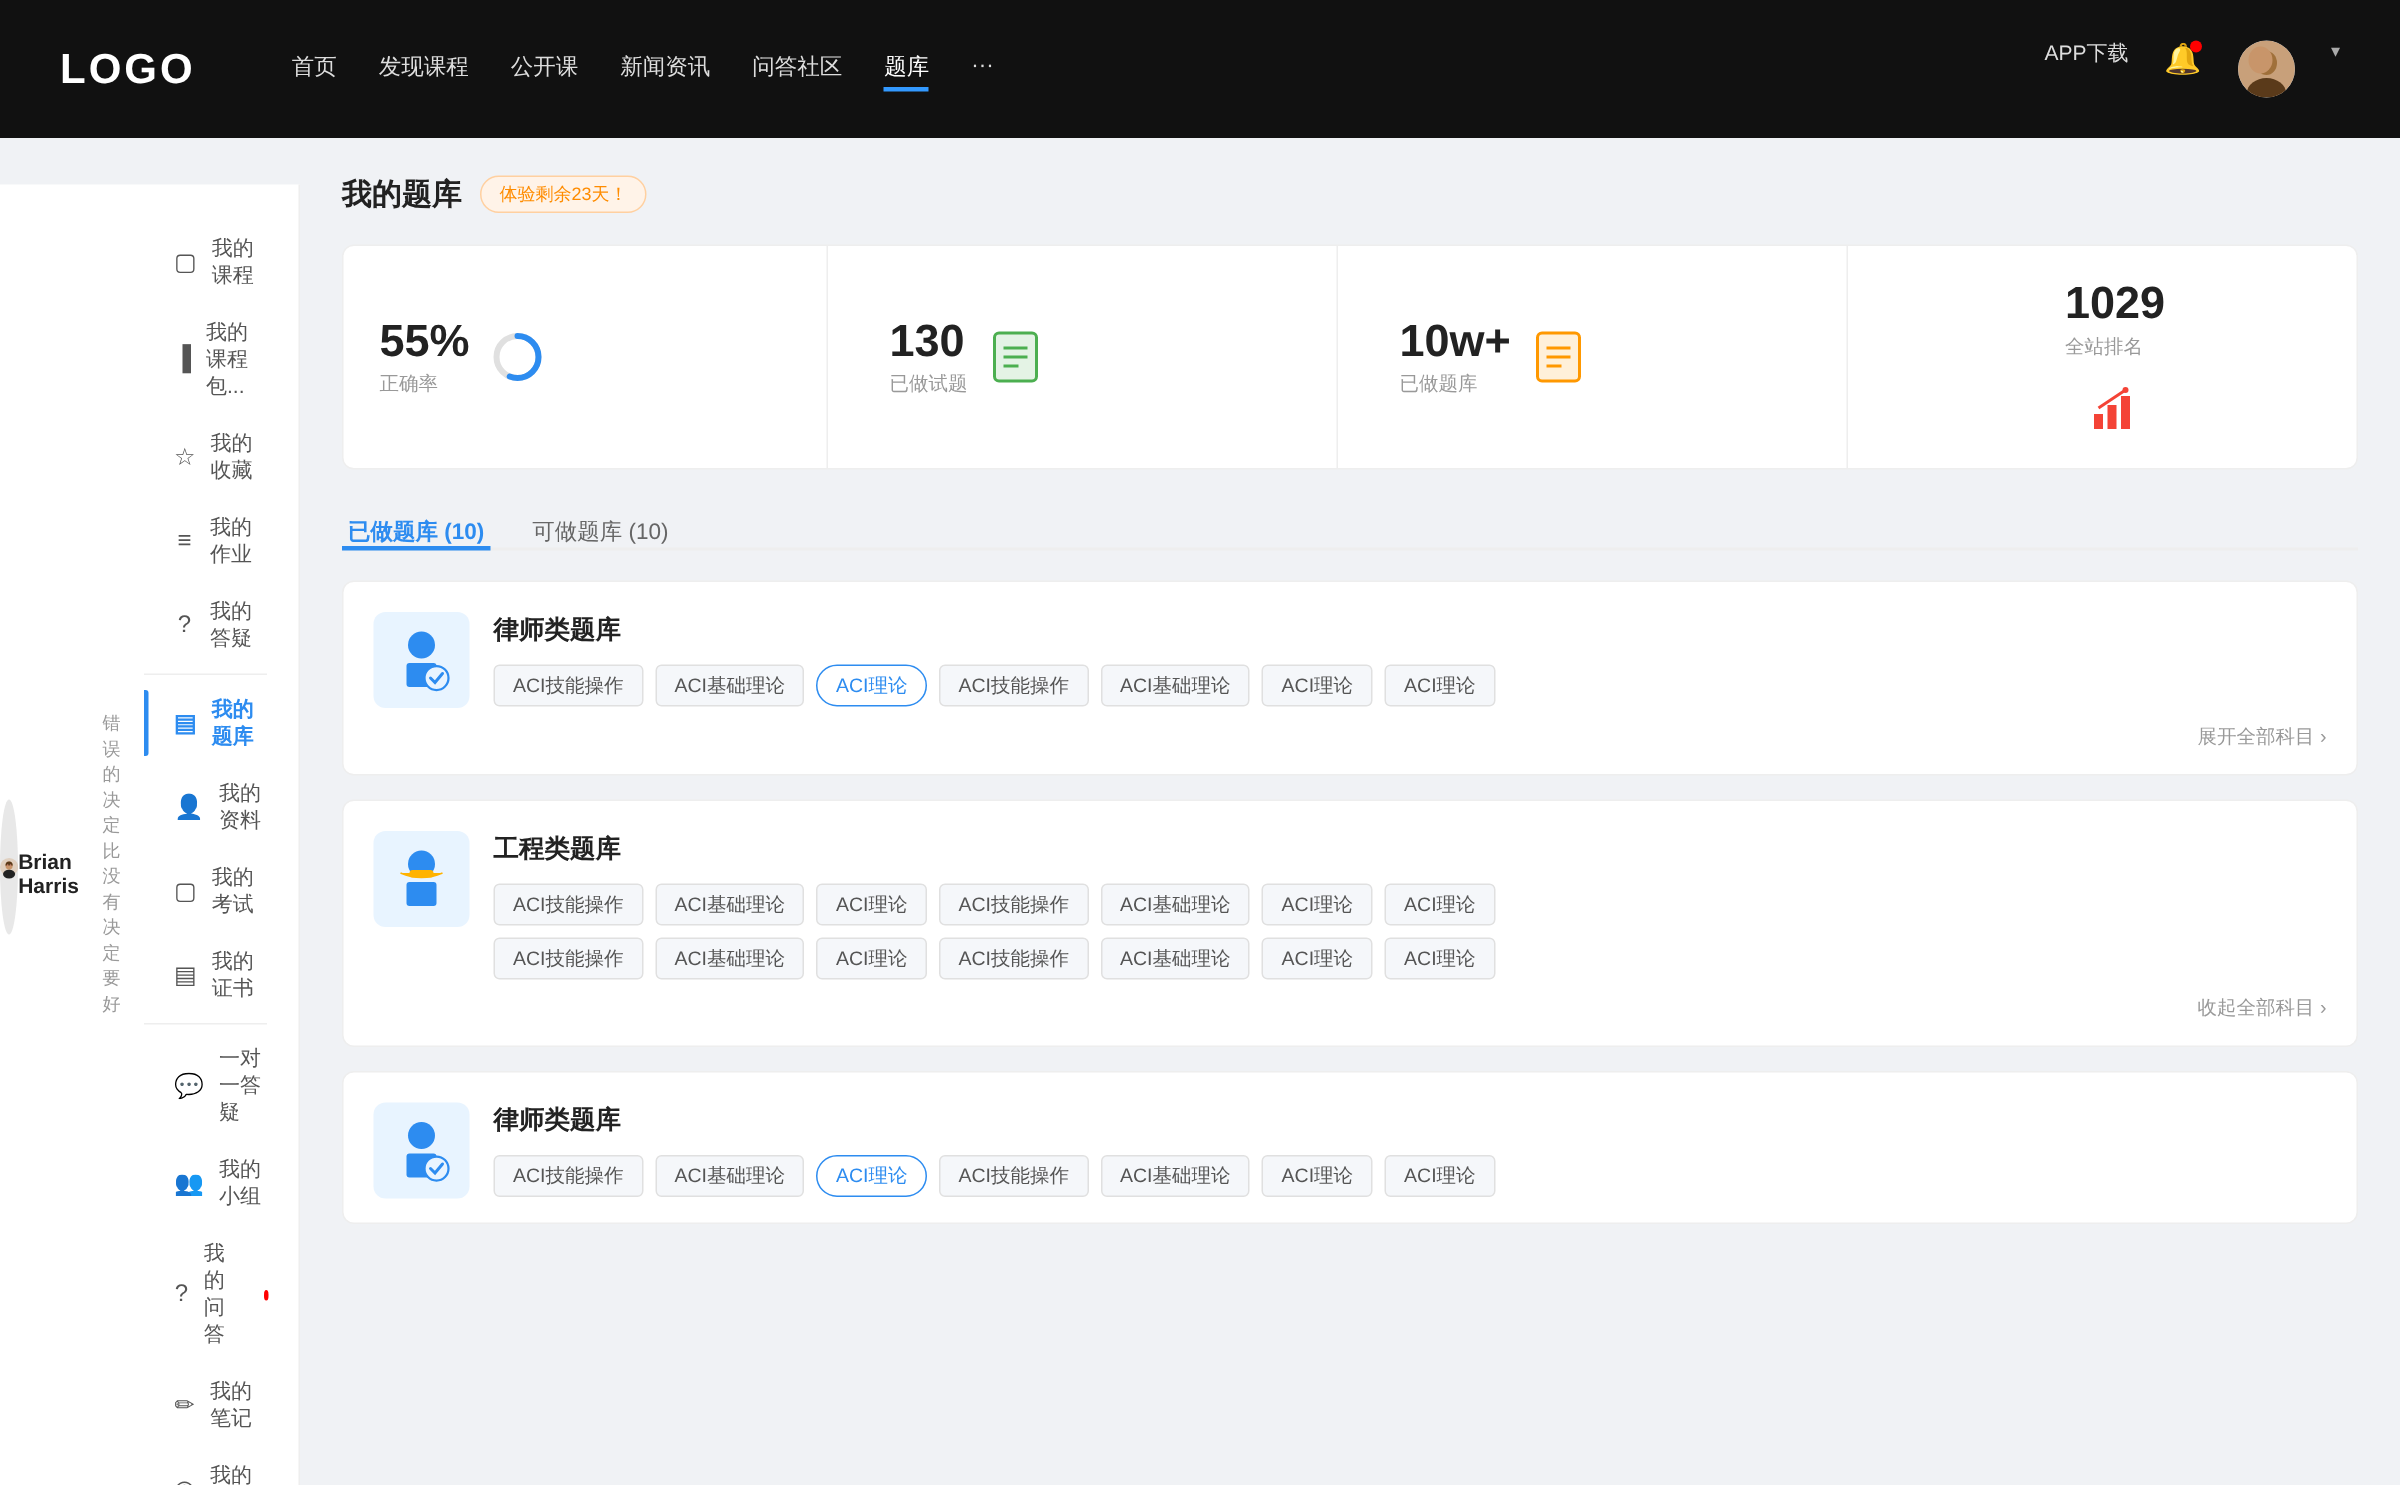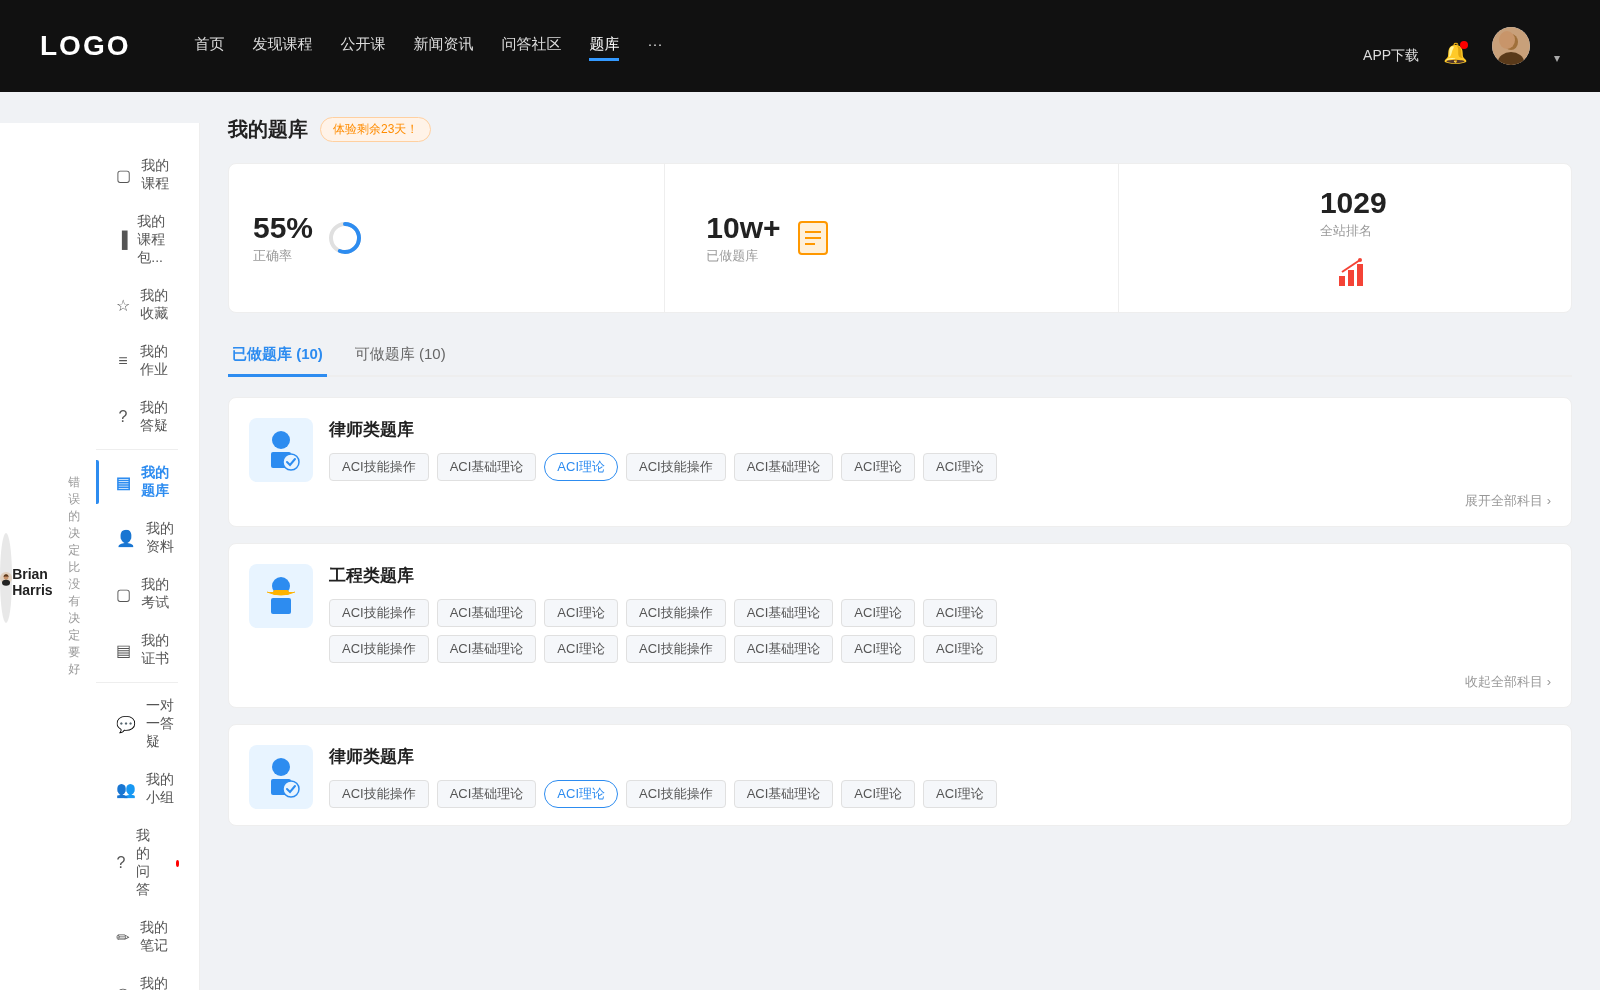--- a/index.html
+++ b/index.html
@@ -12,21 +12,21 @@
       display: flex;
       align-items: center;
       padding: 0 40px;
       color: #fff;
       gap: 32px;
     }
     .topnav-logo { font-size: 28px; font-weight: 900; letter-spacing: 2px; color: #fff; margin-right: 32px; }
     .topnav-links { display: flex; gap: 28px; flex: 1; }
     .topnav-link { color: #ddd; font-size: 15px; cursor: pointer; text-decoration: none; padding: 4px 0; }
     .topnav-link.active { color: #fff; border-bottom: 3px solid #3399ff; }
-    .topnav-right { display: flex; align-items: flex-end; gap: 24px; margin-left: auto; }
+    .topnav-right { display: flex; align-items: flex-start; gap: 24px; margin-left: auto; }
     .topnav-app { color: #ddd; font-size: 14px; cursor: pointer; }
     .bell-icon { font-size: 20px; cursor: pointer; position: relative; }
     .bell-dot { width: 8px; height: 8px; background: red; border-radius: 50%; position: absolute; top: 0; right: 0; }
     .avatar-circle { width: 38px; height: 38px; border-radius: 50%; background: #ccc; overflow: hidden; display: flex; align-items: center; justify-content: center; }
     .avatar-circle svg { width: 38px; height: 38px; }
     .chevron-icon { color: #aaa; font-size: 12px; cursor: pointer; }
 
     
     .page-body { display: flex; min-height: calc(990px - 72px); background: #f0f2f5; }
 
@@ -109,21 +109,21 @@
     .stat-text-block {}
     .stat-value { font-size: 30px; font-weight: 700; color: #222; }
     .stat-label { font-size: 13px; color: #999; margin-top: 2px; }
     .stat-icon { width: 36px; height: 36px; display: flex; align-items: center; justify-content: center; }
 
     
     .tabs-row { display: flex; gap: 24px; border-bottom: 2px solid #eee; margin-bottom: 20px; }
     .tab-item {
       font-size: 15px;
       color: #666;
-      padding: 8px 4px 10px;
+      padding: 8px 4px 0;
       cursor: pointer;
       border-bottom: 3px solid transparent;
       margin-bottom: -2px;
     }
     .tab-item.active { color: #2d8cf0; border-bottom: 3px solid #2d8cf0; font-weight: 600; }
 
     
     .qbank-card {
       background: #fff;
       border: 1px solid #eee;
@@ -276,20 +276,35 @@
         </div>
         <div class="stat-icon">
           <svg width="36" height="36" viewBox="0 0 36 36">
             <circle cx="18" cy="18" r="14" fill="none" stroke="#e0e0e0" stroke-width="4"></circle>
             <circle cx="18" cy="18" r="14" fill="none" stroke="#2d8cf0" stroke-width="4" stroke-dasharray="49 89" stroke-linecap="round" transform="rotate(-90 18 18)"></circle>
             <circle cx="18" cy="18" r="8" fill="white"></circle>
           </svg>
         </div>
       </div>
 
+      <div class="stat-item">
+        <div class="stat-text-block">
+          <div class="stat-value">130</div>
+          <div class="stat-label">已做试题</div>
+        </div>
+        <div class="stat-icon">
+          <svg width="36" height="36" viewBox="0 0 36 36">
+            <rect x="4" y="2" width="28" height="32" rx="3" fill="#4caf50" opacity="0.15"></rect>
+            <rect x="4" y="2" width="28" height="32" rx="3" fill="none" stroke="#4caf50" stroke-width="2"></rect>
+            <line x1="10" y1="12" x2="26" y2="12" stroke="#4caf50" stroke-width="2"></line>
+            <line x1="10" y1="18" x2="26" y2="18" stroke="#4caf50" stroke-width="2"></line>
+            <line x1="10" y1="24" x2="20" y2="24" stroke="#4caf50" stroke-width="2"></line>
+          </svg>
+        </div>
+      </div>
 
       <div class="stat-item">
         <div class="stat-text-block">
           <div class="stat-value">10w+</div>
           <div class="stat-label">已做题库</div>
         </div>
         <div class="stat-icon">
           <svg width="36" height="36" viewBox="0 0 36 36">
             <rect x="4" y="2" width="28" height="32" rx="3" fill="#ff9800" opacity="0.15"></rect>
             <rect x="4" y="2" width="28" height="32" rx="3" fill="none" stroke="#ff9800" stroke-width="2"></rect>

